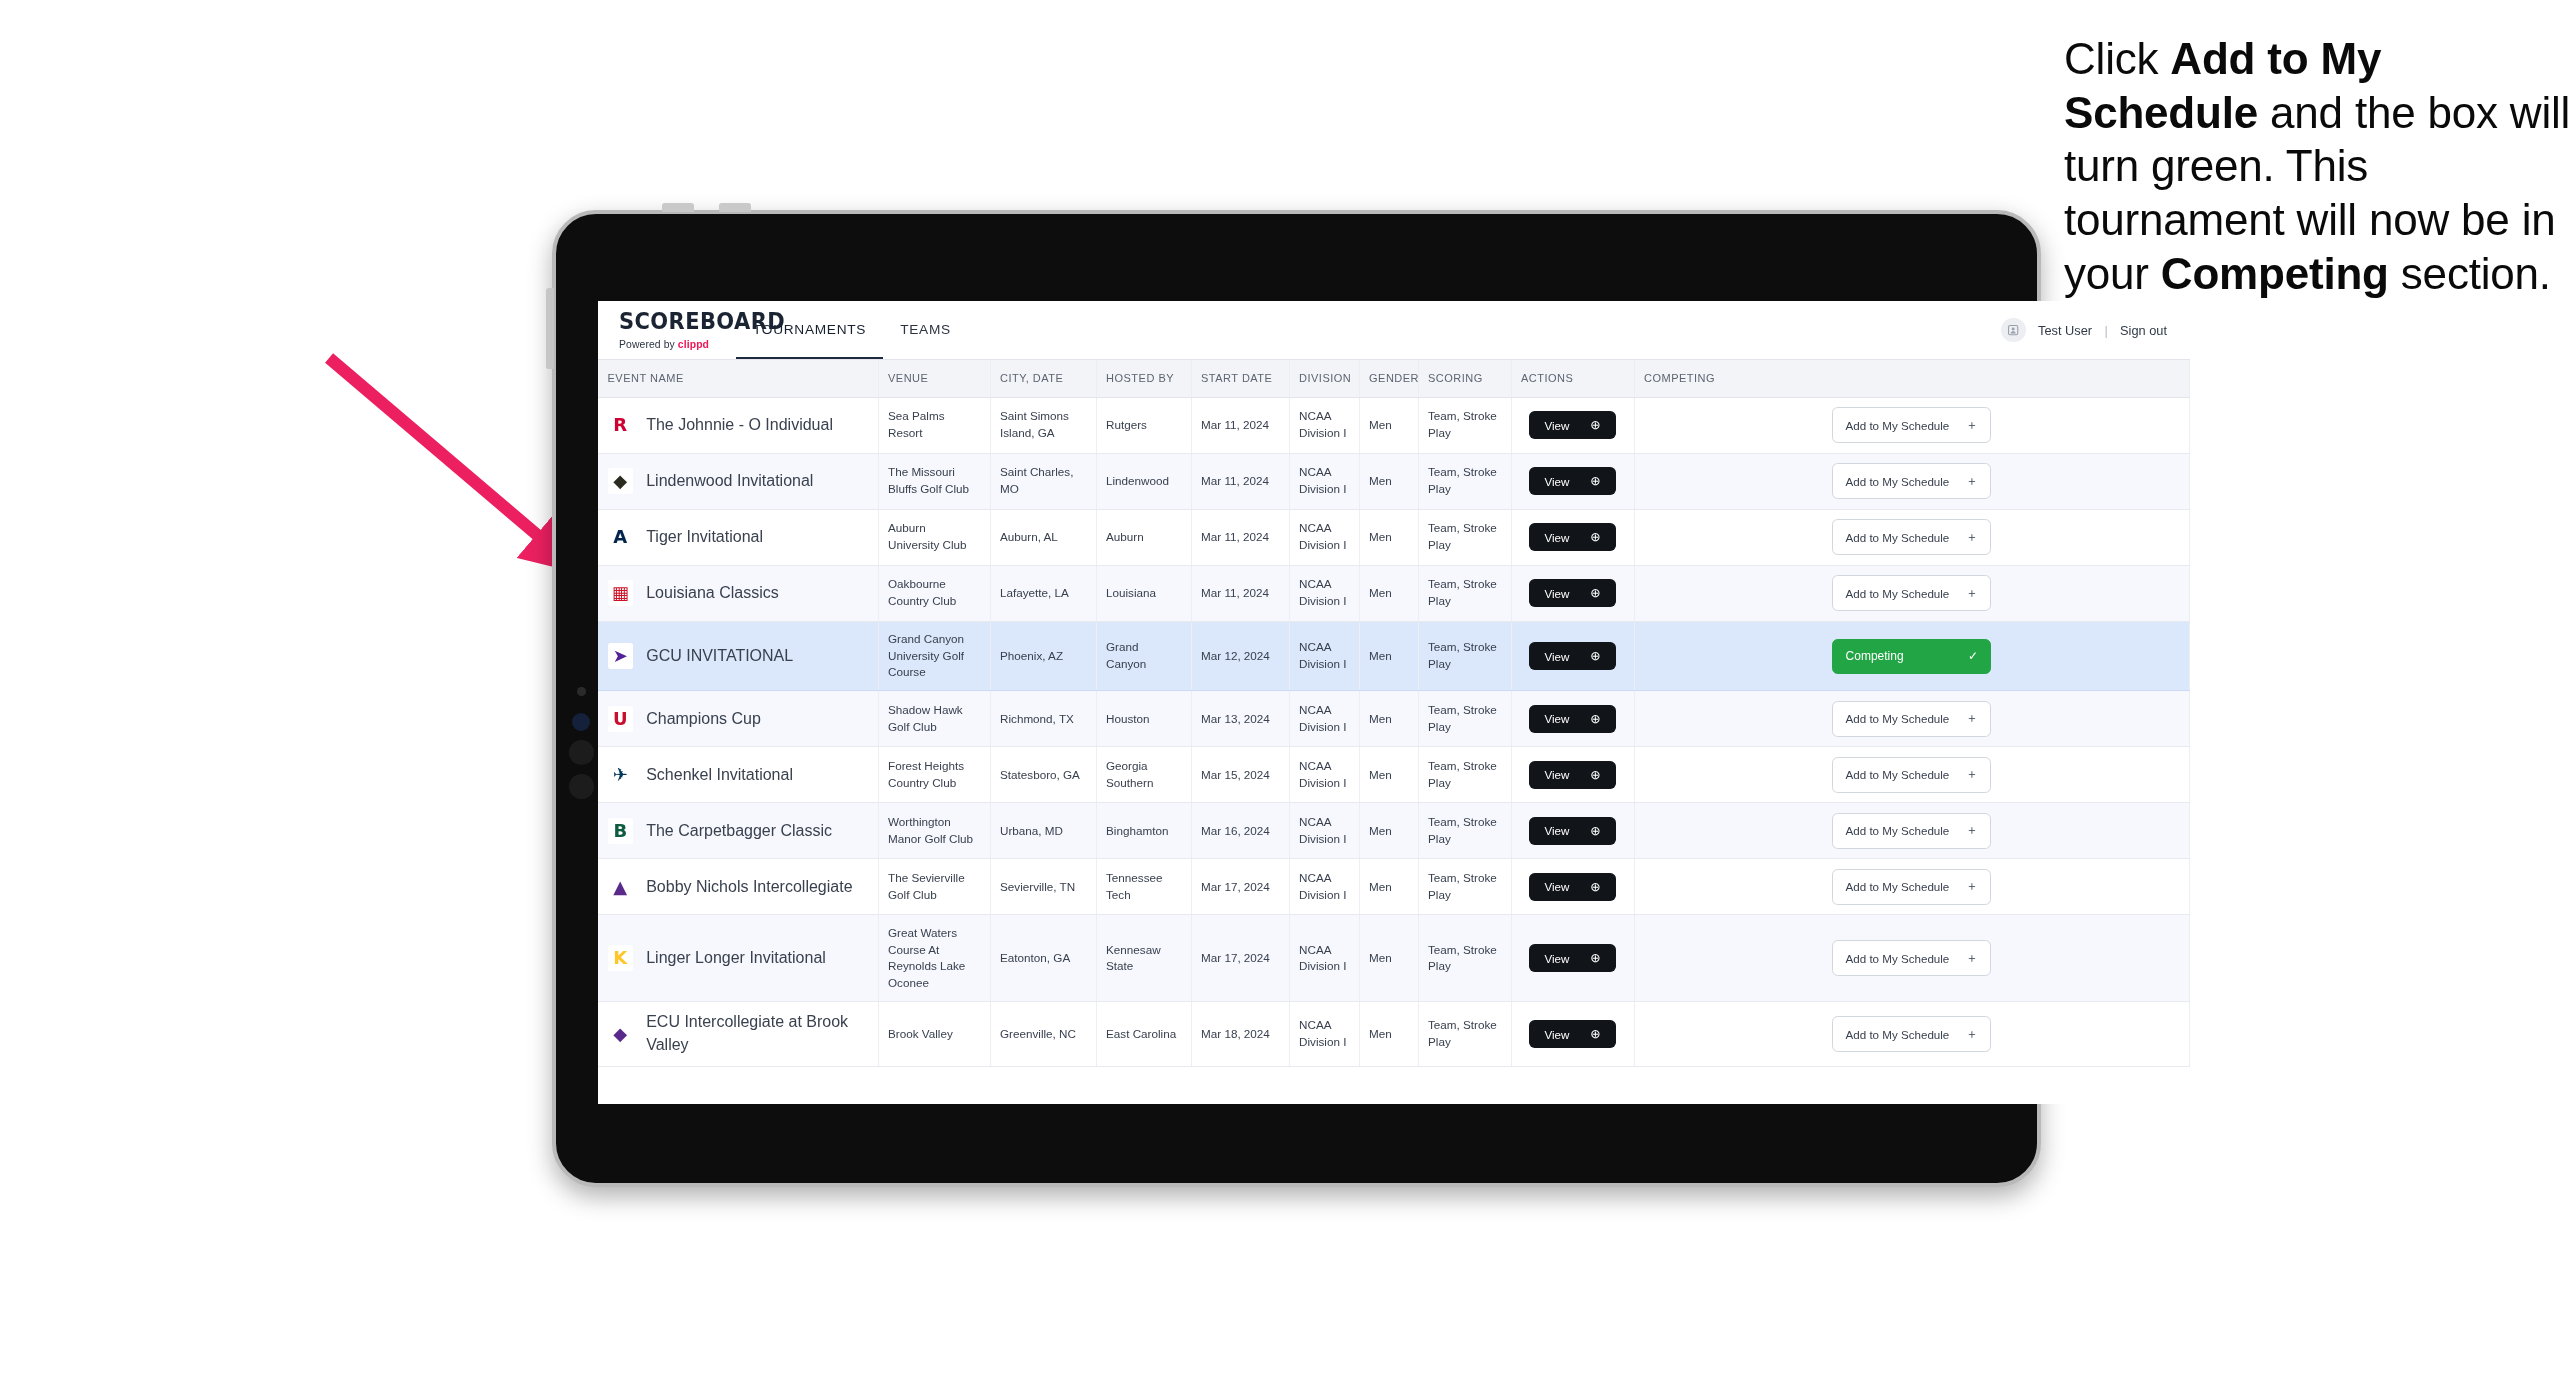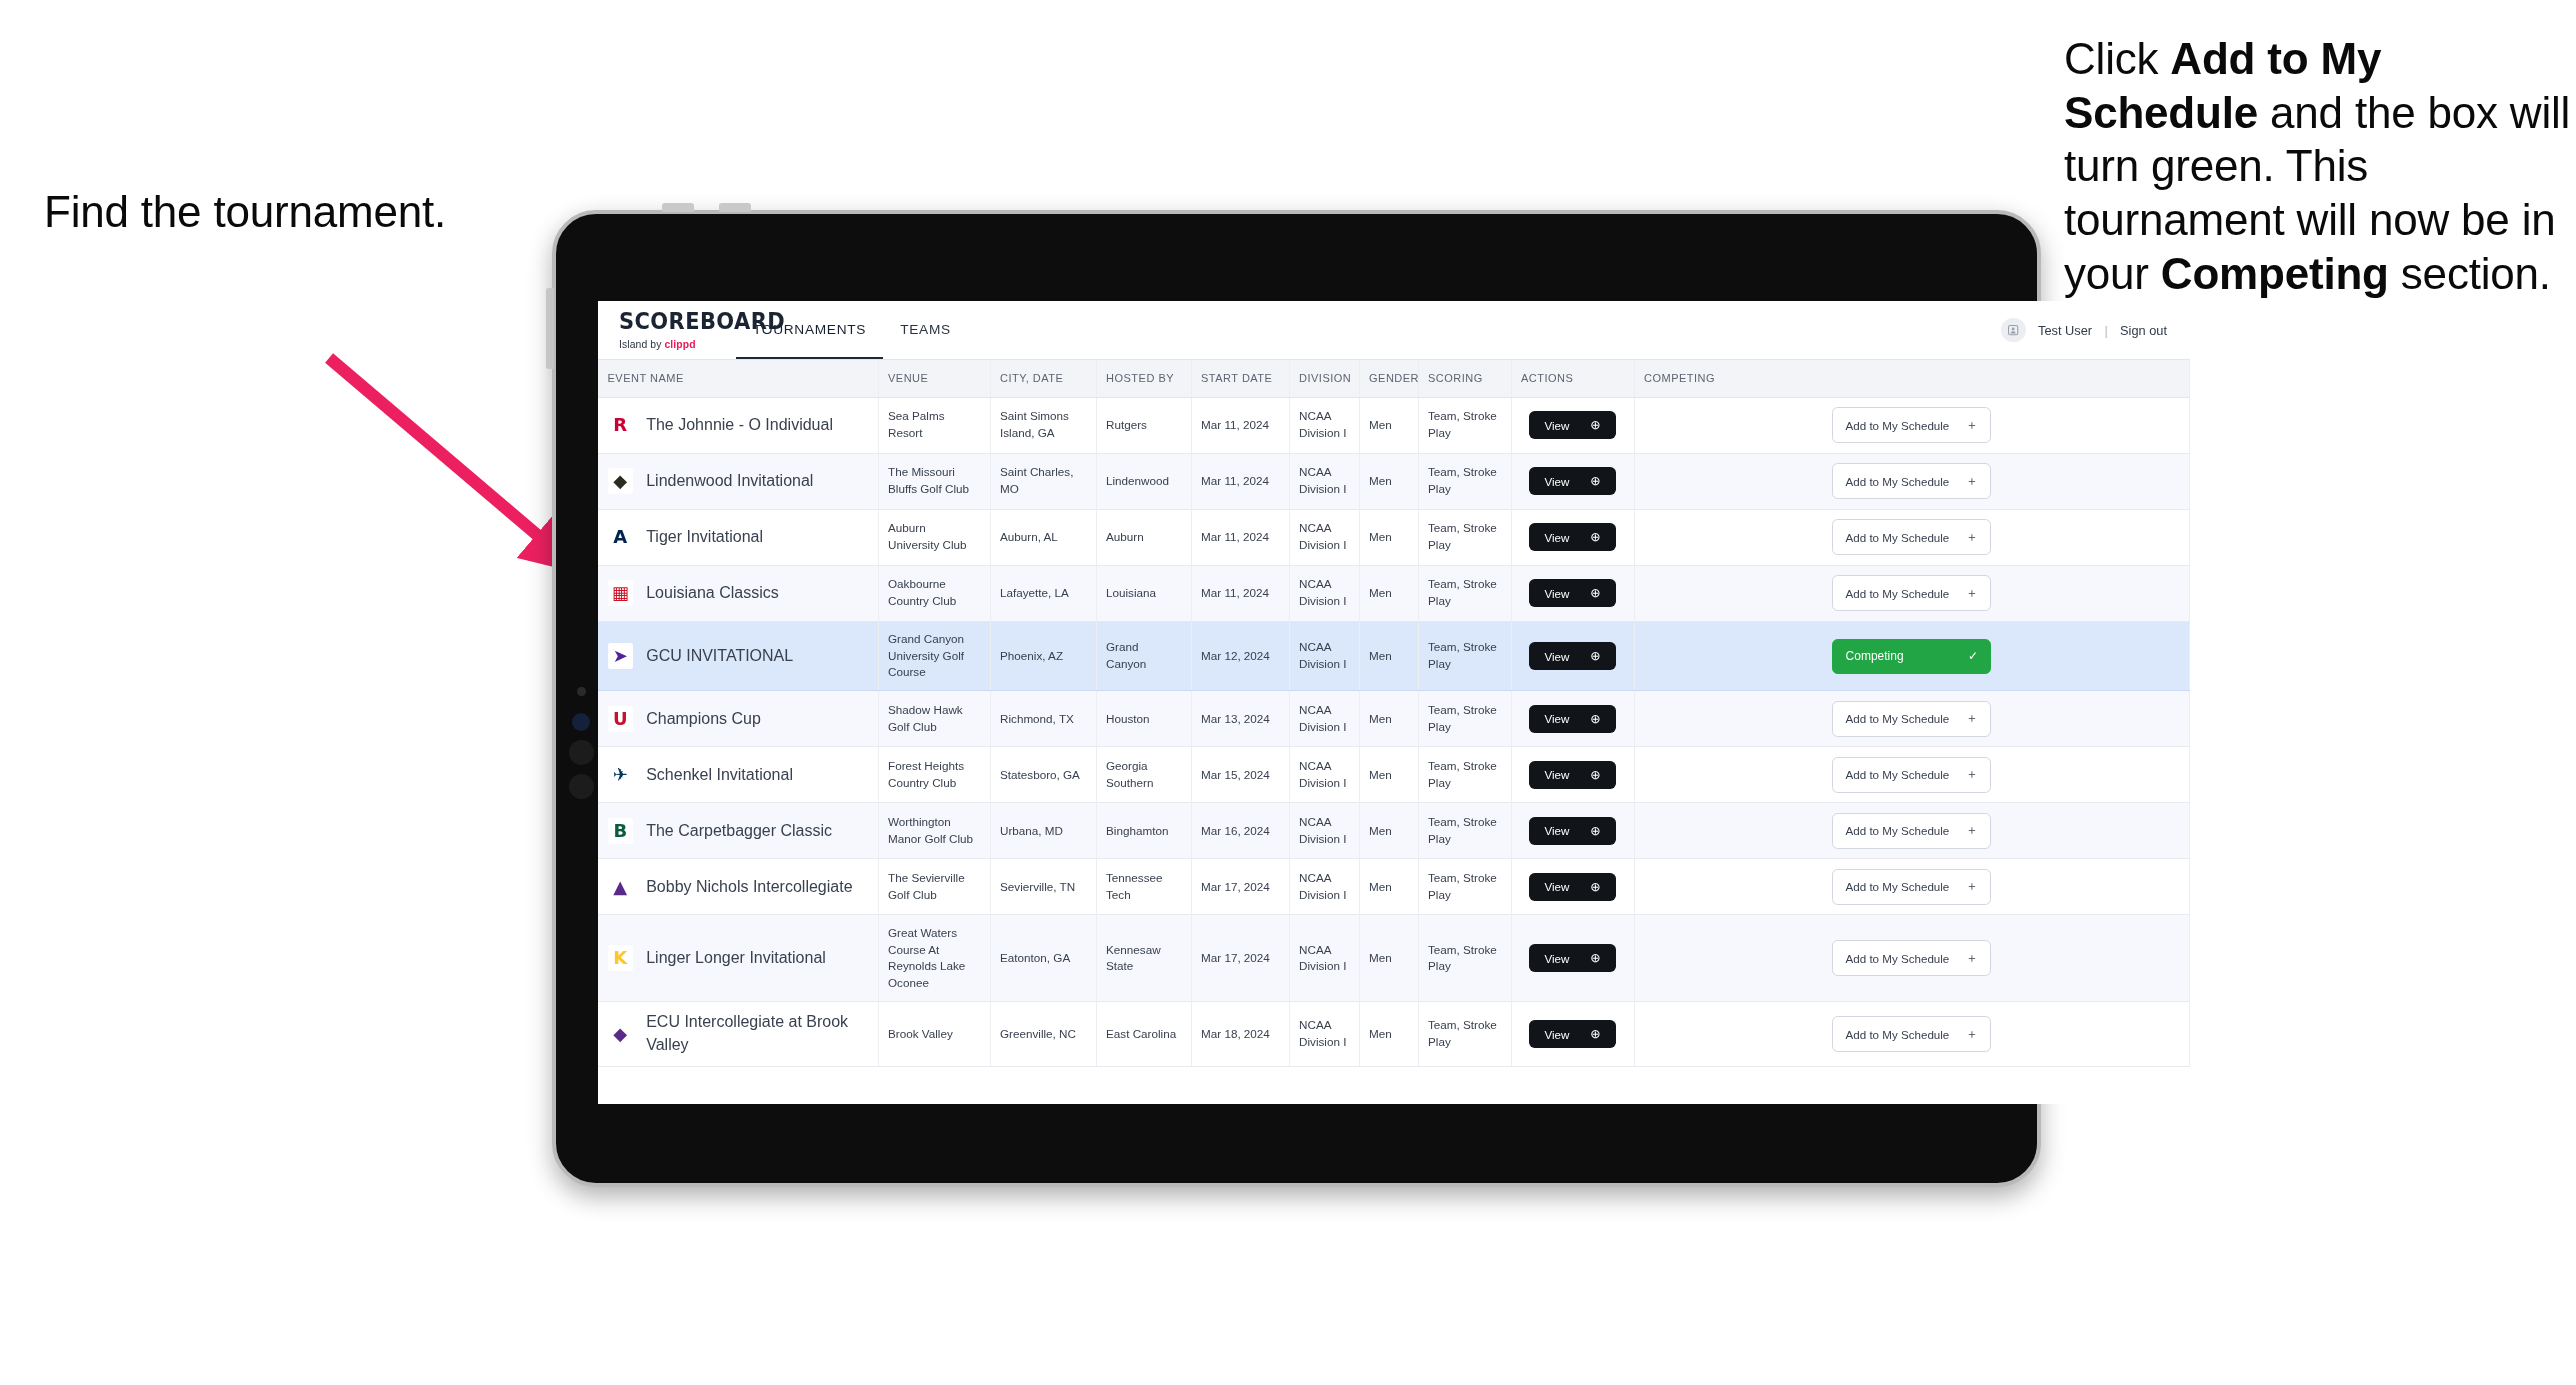--- a/index.html
+++ b/index.html
@@ -177,21 +177,20 @@
     padding:9.5px 12.3px; width:159px;
     cursor:pointer;
   }
   .cell-center { text-align:center; }
 </style>
 </head>
 <body>
 
 <div id="stage">
 
-  <div class="annot" id="annot-left">Find the tournament.</div>
 
   <div class="annot" id="annot-right"><span>Click </span><b>Add to My Schedule</b><span> and the box will turn green. This tournament will now be in your </span><b>Competing</b><span> section.</span></div>
 
   <svg class="arrow" id="arrow-left" style="left:312px; top:341px;" width="303" height="284" viewBox="0 0 320 300">
     <defs>
       <marker id="ah1" markerWidth="5" markerHeight="5" refX="2.1" refY="2.5" orient="auto">
         <path d="M0,0 L5,2.5 L0,5 z" fill="#ec2061"></path>
       </marker>
     </defs>
     <line x1="18" y1="18" x2="258" y2="222" stroke="#ec2061" stroke-width="13" marker-end="url(#ah1)"></line>
@@ -214,21 +213,21 @@
     <div class="bezel-dot" id="dot-b"></div>
     <div class="bezel-dot" id="dot-c"></div>
     <div class="bezel-dot" id="dot-d"></div>
 
     <div id="screen">
 
       <div id="app-header">
         <div id="brand">
           <div id="brand-word">SCOREBOARD</div>
           <div id="brand-sub">
-            <span>Island by </span><span class="clippd">clippd</span>
+            <span>Powered by </span><span class="clippd">clippd</span>
           </div>
         </div>
 
         <div class="navtab active">
           <span>TOURNAMENTS</span>
         </div>
         <div class="navtab">
           <span>TEAMS</span>
         </div>
 

